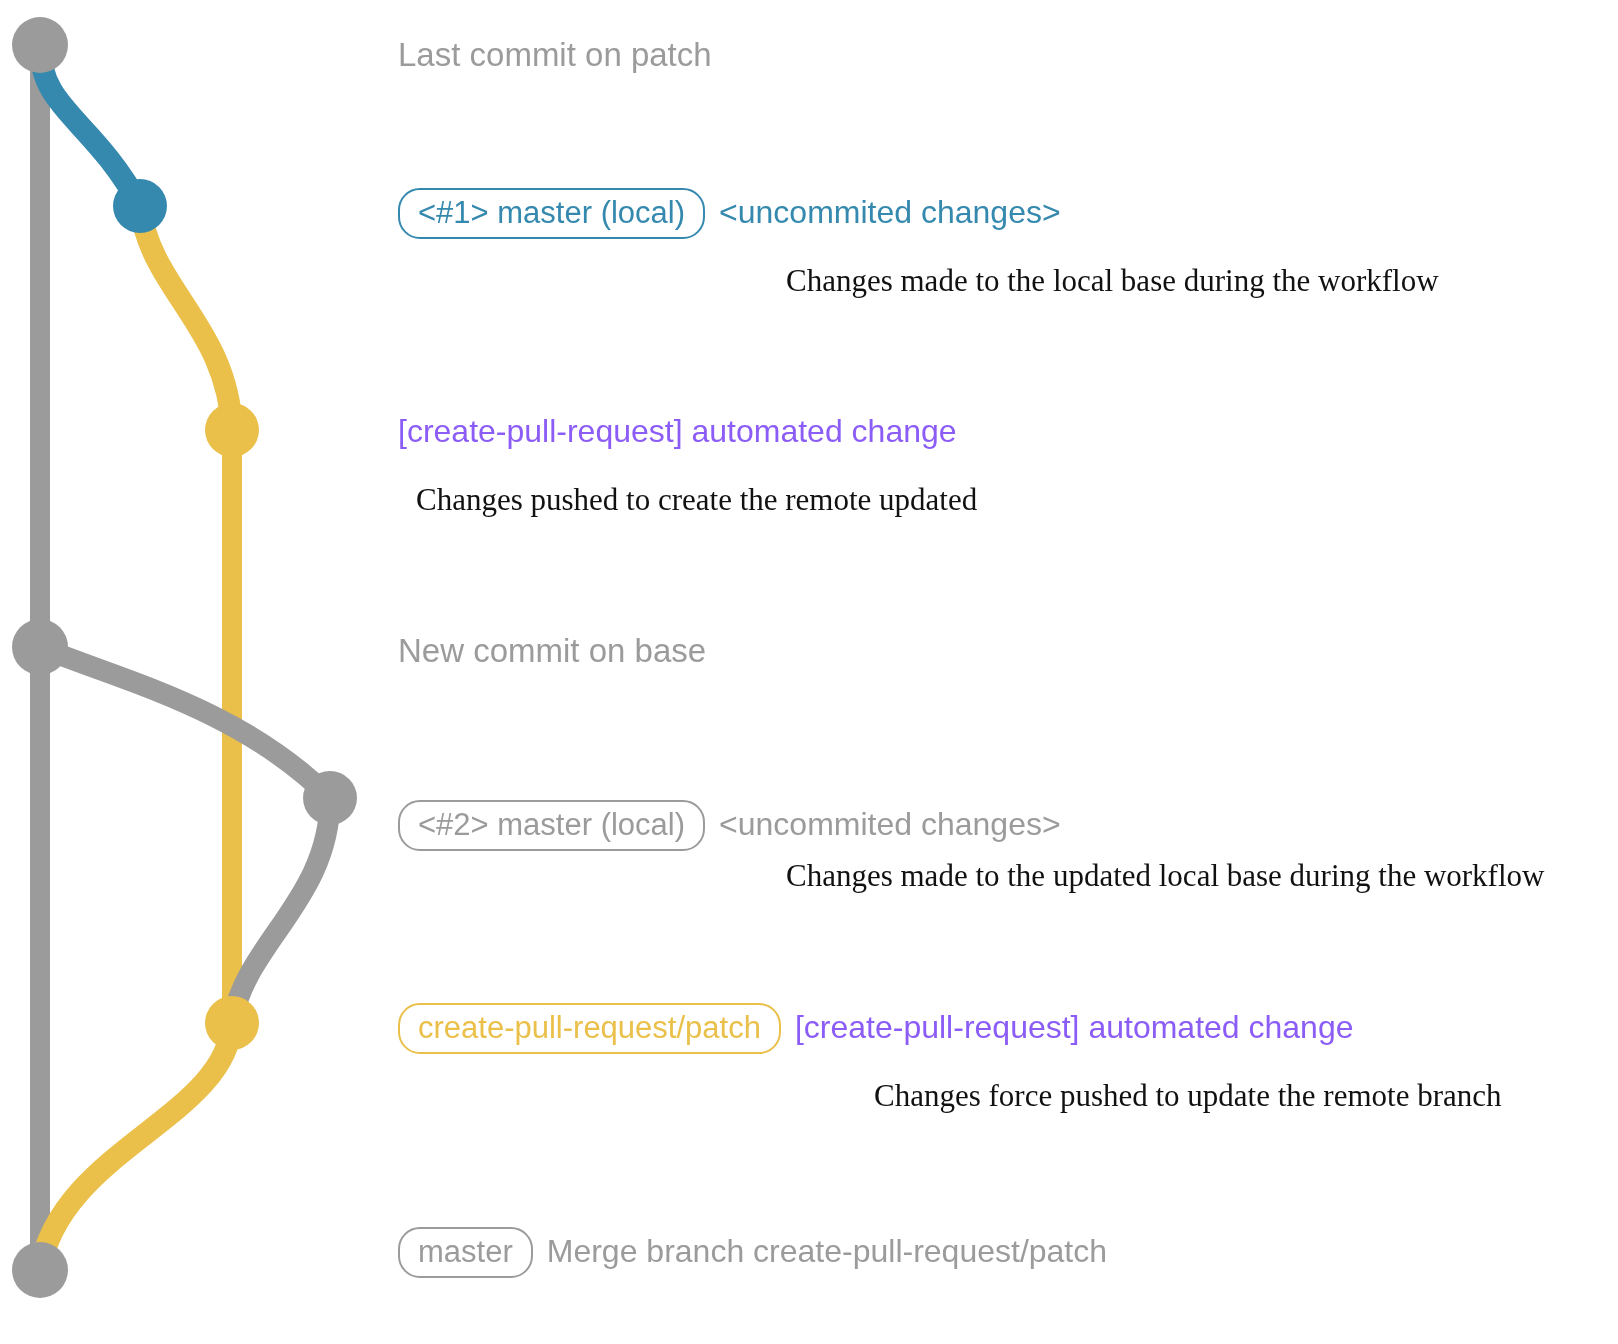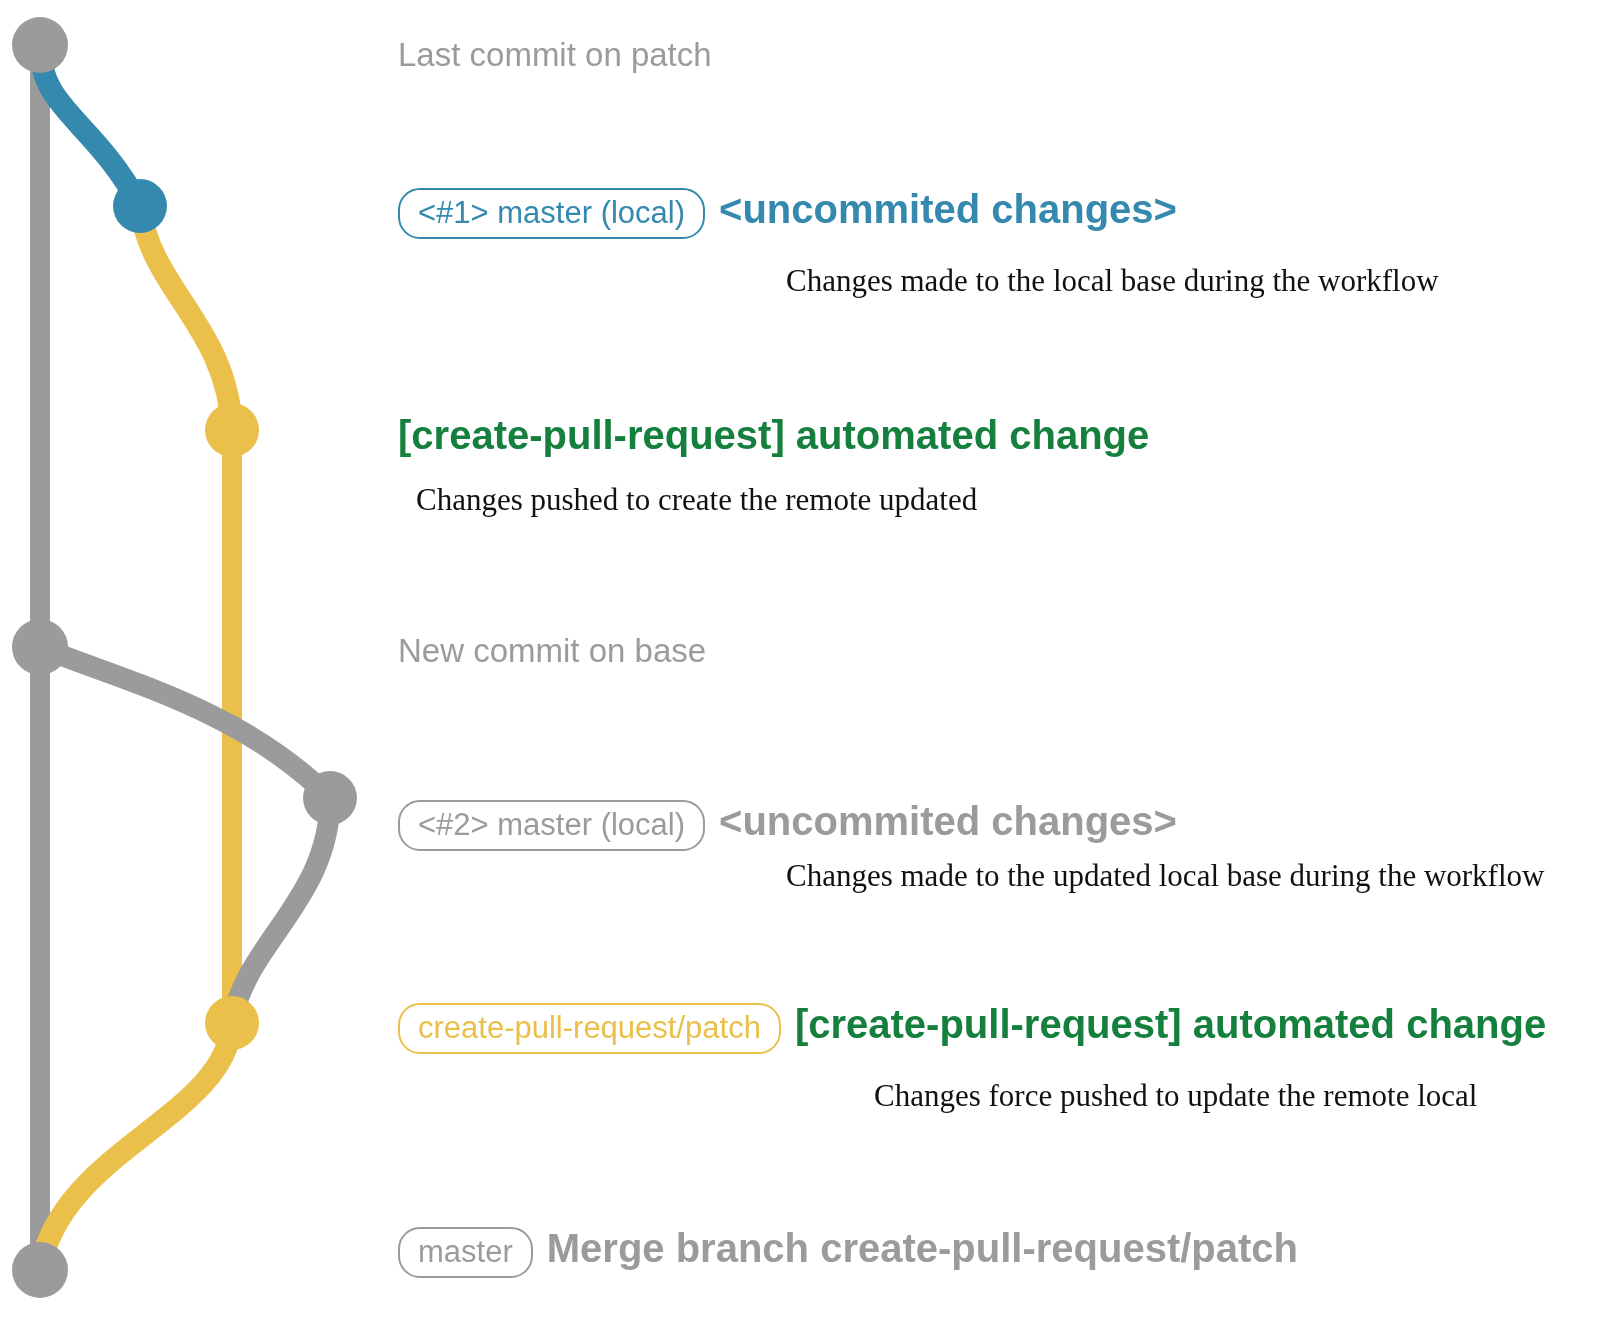--- a/index.html
+++ b/index.html
@@ -43,28 +43,27 @@
   }
   .pill.yellow {
     border-color: #eac04a;
     color: #eac04a;
   }
   .pill.gray {
     border-color: #9b9b9b;
     color: #9b9b9b;
   }
   .msg {
-    font-size: 40px;
+    font-size: 32px;
     line-height: 1;
     white-space: nowrap;
     color: #9b9b9b;
-    font-weight: bold;
   }
   .msg.blue { color: #3589ae; }
-  .msg.yellow { color: #15803d; }
+  .msg.yellow { color: #8b5cf6; }
   .msg.gray { color: #9b9b9b; }
   .heading {
     position: absolute;
     font-size: 33px;
     color: #9b9b9b;
     white-space: nowrap;
     line-height: 1;
   }
   .note {
     position: absolute;
@@ -126,19 +125,19 @@
   <span class="pill-gap"></span>
   <span class="msg gray">&lt;uncommited changes&gt;</span>
 </div>
 <div class="note" style="left:786px; top:840px;">Changes made to the updated local base during the workflow</div>
 
 <div class="row" style="left:398px; top:1003px;">
   <span class="pill yellow">create-pull-request/patch</span>
   <span class="pill-gap"></span>
   <span class="msg yellow">[create-pull-request] automated change</span>
 </div>
-<div class="note" style="left:874px; top:1060px;">Changes force pushed to update the remote local</div>
+<div class="note" style="left:874px; top:1060px;">Changes force pushed to update the remote branch</div>
 
 <div class="row" style="left:398px; top:1227px;">
   <span class="pill gray">master</span>
   <span class="pill-gap"></span>
   <span class="msg gray">Merge branch create-pull-request/patch</span>
 </div>
 
 </body></html>

